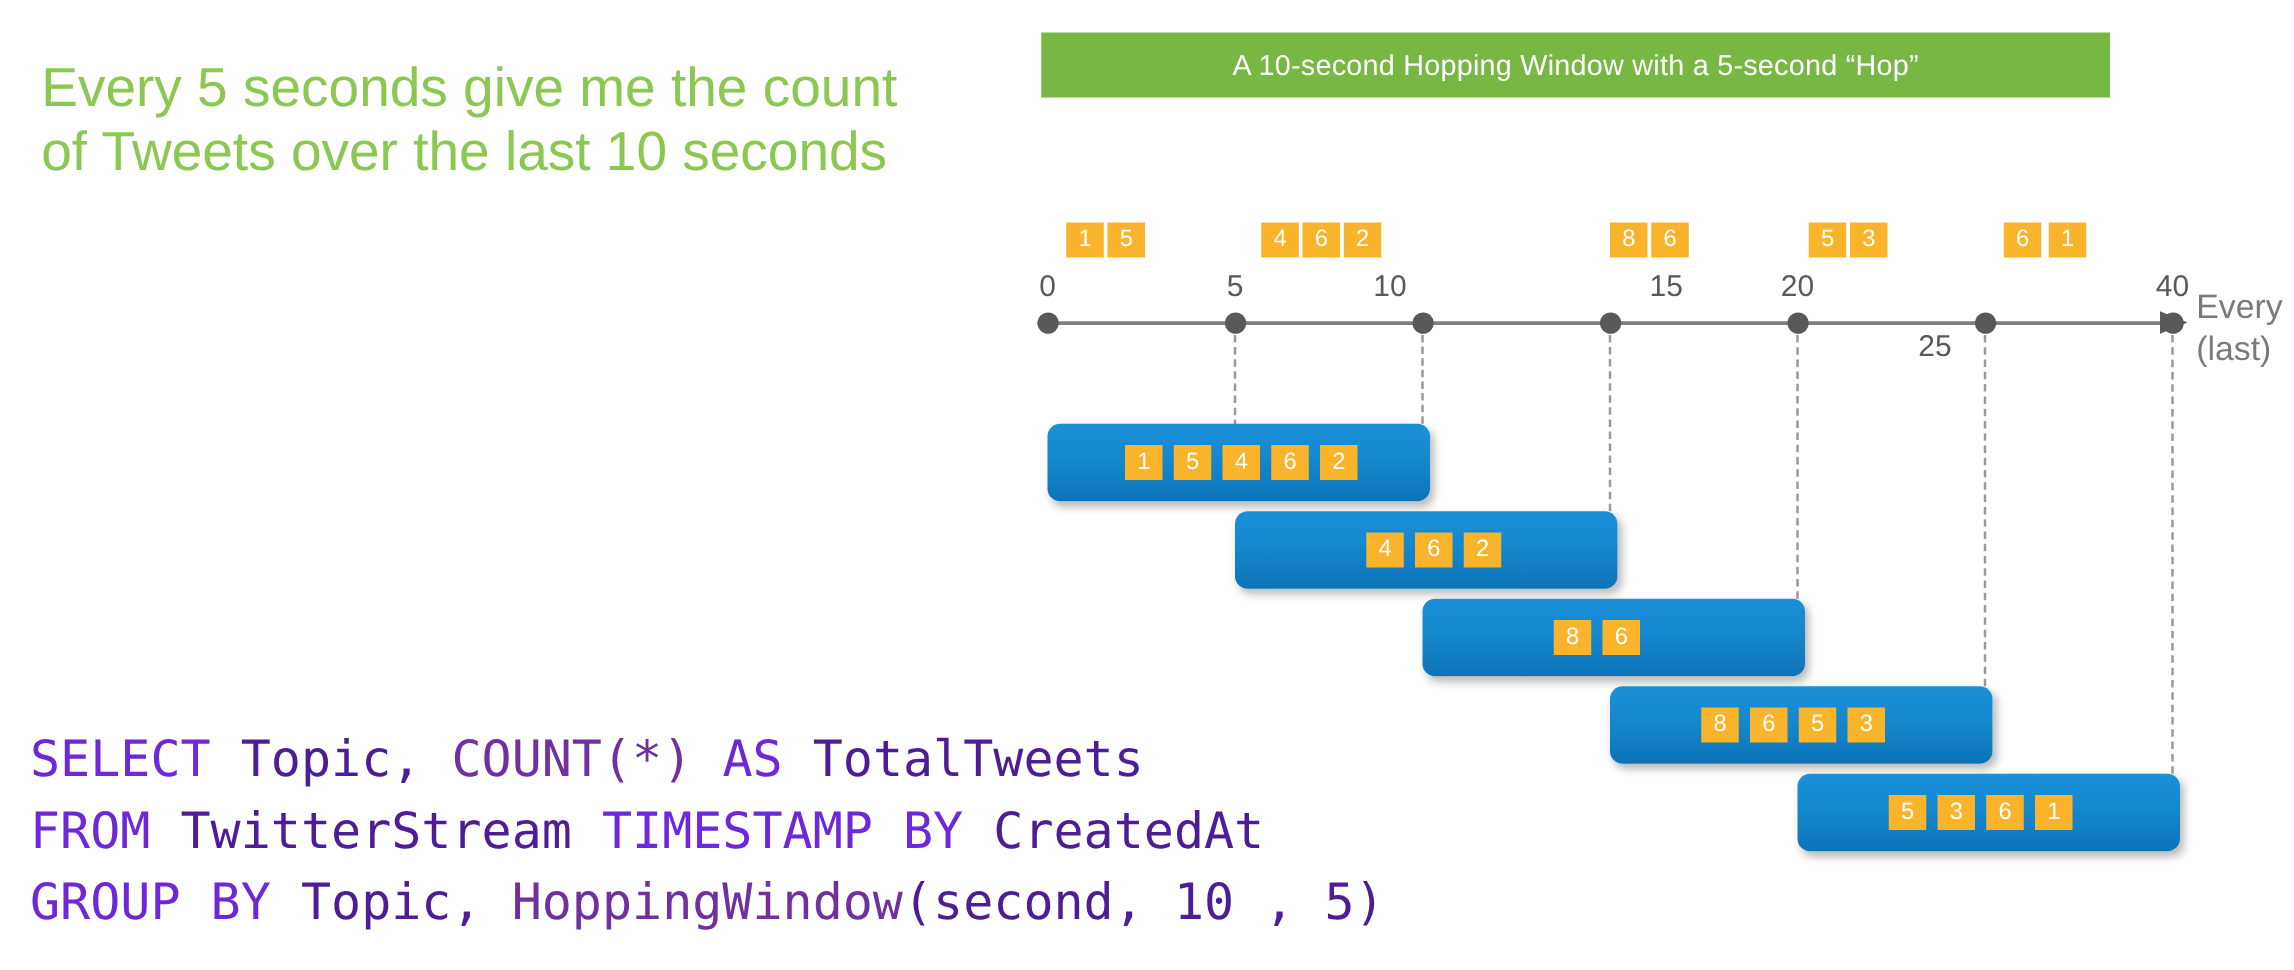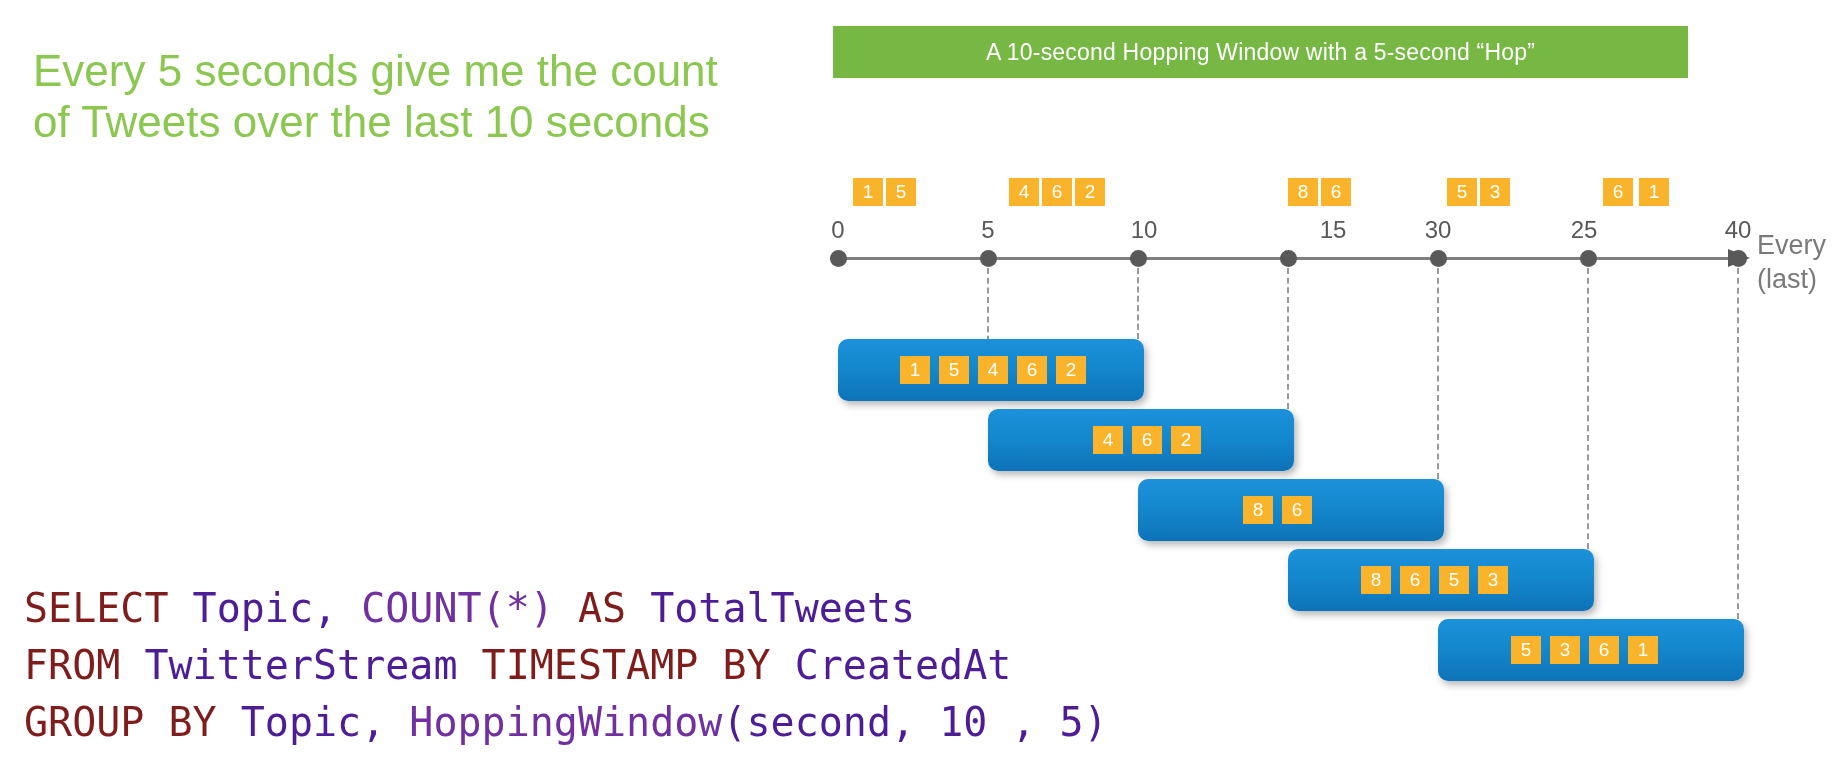--- a/index.html
+++ b/index.html
@@ -152,45 +152,45 @@
   #sql {
     position: absolute;
     left: 24px;
     top: 580px;
     font-family: "DejaVu Sans Mono", monospace;
     font-size: 40px;
     line-height: 57px;
     color: #4a4a4a;
     white-space: pre;
   }
-  #sql .kw   { color: #7f1d1d; }
+  #sql .kw   { color: #6d28d9; }
   #sql .fn   { color: #7030A0; }
   #sql .id   { color: #4c1d95; }
 </style>
 </head>
 <body>
 
 <div id="headline">Every 5 seconds give me the count of Tweets over the last 10 seconds</div>
 
 <div id="banner">
   <span class="banner-text">A 10-second Hopping Window with a 5-second “Hop”</span>
 </div>
 
 <div id="timeline">
 
   <div class="tl-axis-line"></div>
   <div class="tl-arrow"></div>
 
   <div id="axis-ticks">
       <div class="tl-tick-label" style="left: 838px;">0</div>
       <div class="tl-tick-label" style="left: 988px;">5</div>
-      <div class="tl-tick-label" style="left: 1144px;">10</div>
+      <div class="tl-tick-label" style="left: 1112px;">10</div>
       <div class="tl-tick-label" style="left: 1333px;">15</div>
-      <div class="tl-tick-label" style="left: 1438px;">30</div>
-      <div class="tl-tick-label" style="left: 1584px;">25</div>
+      <div class="tl-tick-label" style="left: 1438px;">20</div>
+      <div class="tl-tick-label" style="left: 1548px; margin-top: 48px;">25</div>
       <div class="tl-tick-label" style="left: 1738px;">40</div>
     </div>
   <div id="axis-dots">
       <div class="tl-dot" style="left: 830px;"></div>
       <div class="tl-dot" style="left: 980px;"></div>
       <div class="tl-dot" style="left: 1130px;"></div>
       <div class="tl-dot" style="left: 1280px;"></div>
       <div class="tl-dot" style="left: 1430px;"></div>
       <div class="tl-dot" style="left: 1580px;"></div>
       <div class="tl-dot" style="left: 1730px;"></div>

